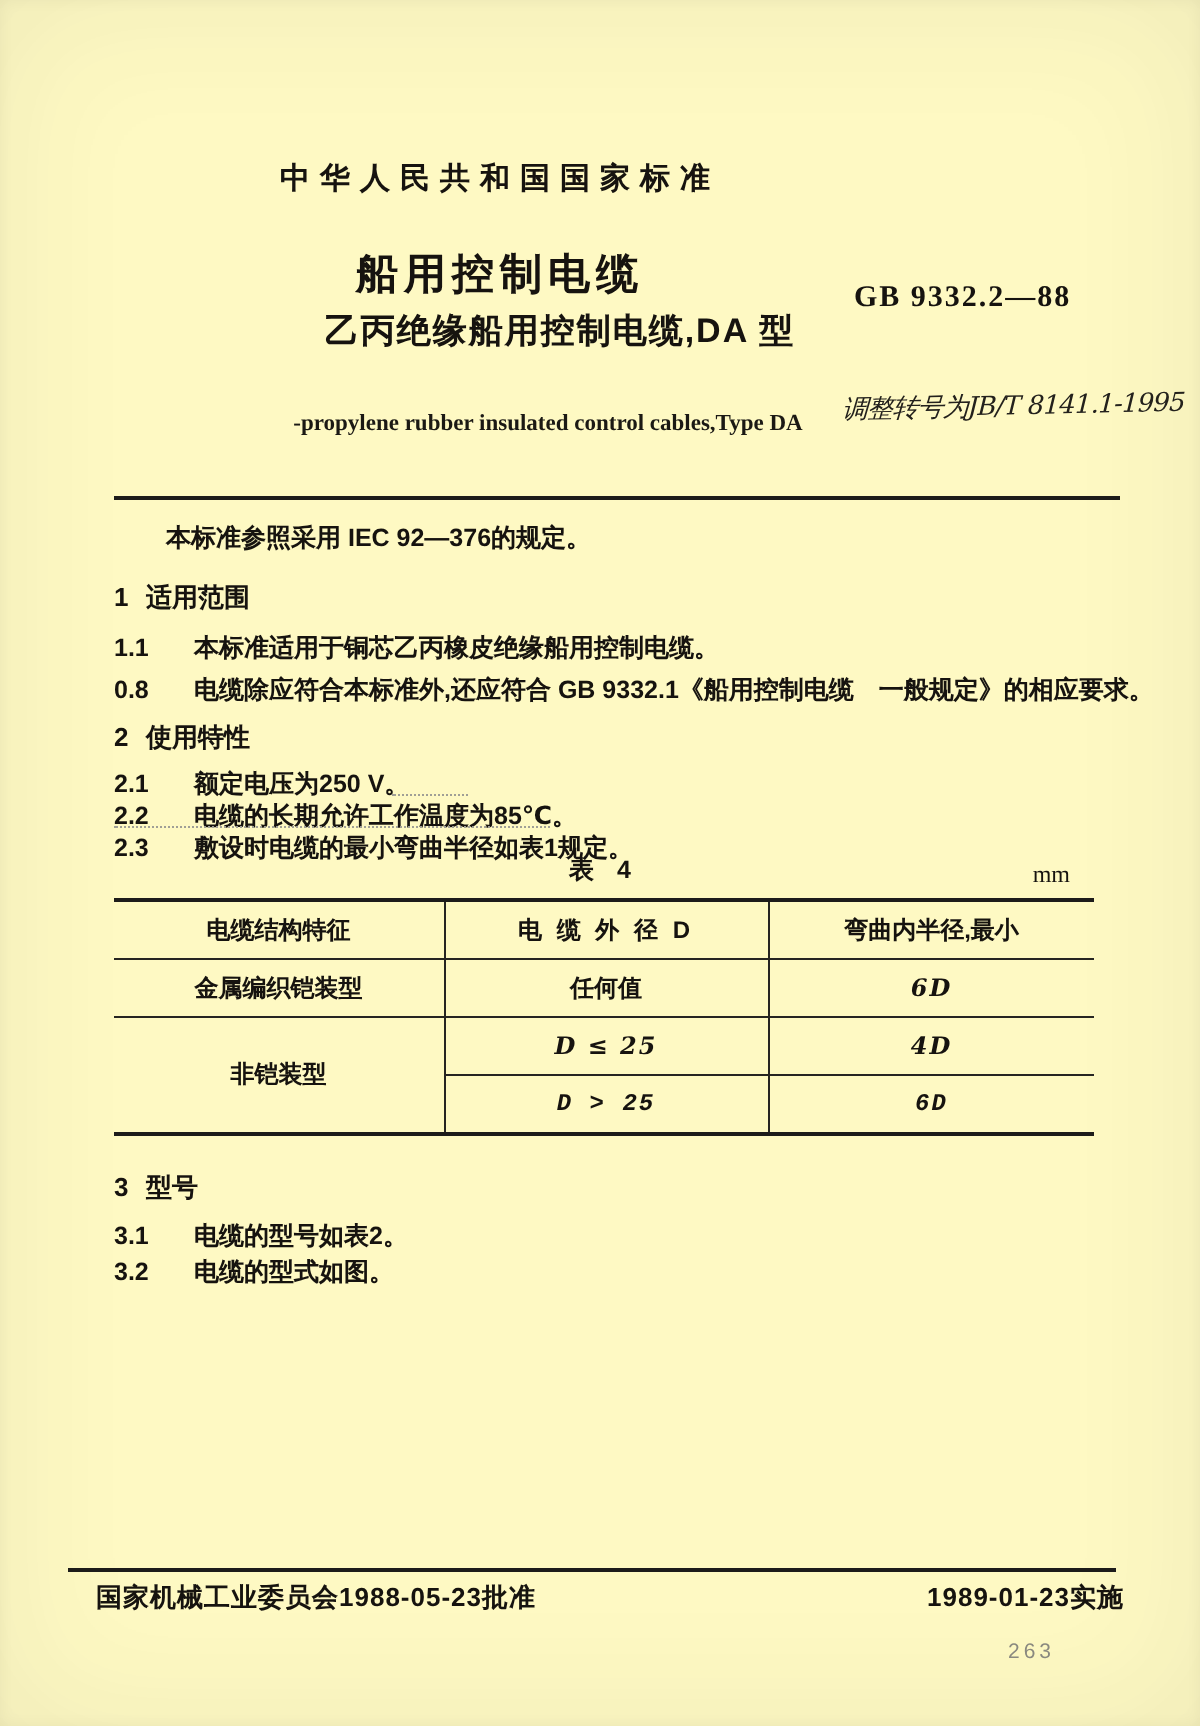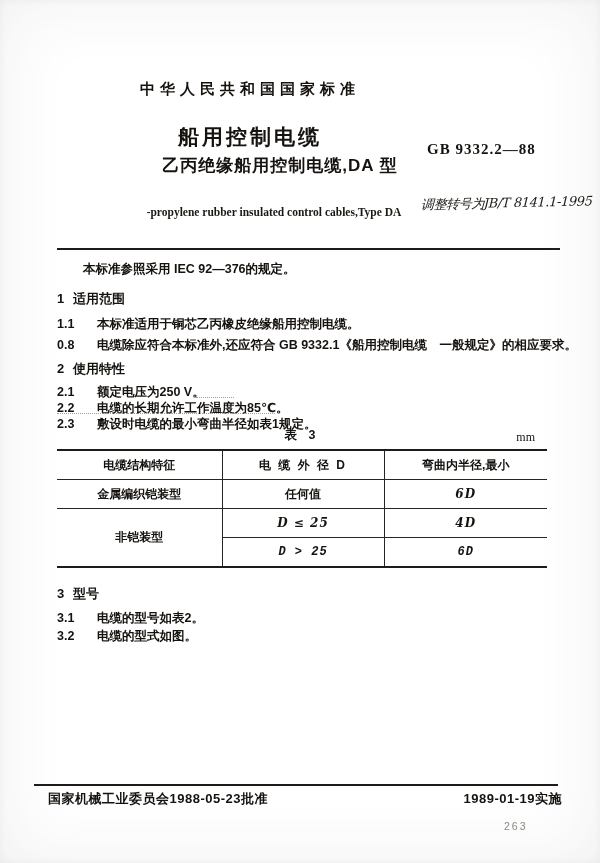--- a/index.html
+++ b/index.html
@@ -1,18 +1,18 @@
 <!DOCTYPE html>
 <html><head>
 <meta charset="utf-8">
 <style>
   html,body{margin:0;padding:0;background:#e9e9e6;}
   .page{
     position:relative;width:600px;height:863px;margin:0 auto;
-    background:#ffffff;overflow:hidden;color:#16130f;
+    background:#fef9c3;overflow:hidden;color:#16130f;
     box-shadow:inset 0 0 70px rgba(70,68,60,.08), inset 0 0 8px rgba(0,0,0,.05);
     font-family:"Liberation Sans","DejaVu Sans",sans-serif;
   }
   .abs{position:absolute;white-space:nowrap;}
   .centered{left:0;width:500px;text-align:center;}
   .std-label{top:80px;font-size:15px;font-weight:700;letter-spacing:5px;}
   .title1{top:123px;font-size:21px;font-weight:700;letter-spacing:3px;}
   .title2{top:154px;font-size:17px;font-weight:700;letter-spacing:1px;padding-left:30px;}
   .std-no{top:141px;left:427px;font-size:15px;font-weight:700;letter-spacing:1px;
     font-family:"Liberation Serif","DejaVu Serif",serif;}
@@ -94,21 +94,21 @@
     <span class="inum">2.2</span><span>电缆的长期允许工作温度为85℃。</span>
   </div>
   <div class="abs item" style="top:416px">
     <span class="inum">2.3</span><span>敷设时电缆的最小弯曲半径如表1规定。</span>
   </div>
 
   <div class="abs dots dots-a"></div>
   <div class="abs dots dots-b"></div>
 
   <div class="abs tbl-caprow">
-    <span class="tbl-caption">表 3</span>
+    <span class="tbl-caption">表 4</span>
     <span class="tbl-unit">mm</span>
   </div>
 
   <div class="abs tblwrap">
     <table class="bend">
       <colgroup>
           <col style="width:165px">
           <col style="width:162px">
           <col style="width:163px">
         </colgroup>
@@ -141,16 +141,16 @@
   </div>
   <div class="abs item" style="top:610px">
     <span class="inum">3.1</span><span>电缆的型号如表2。</span>
   </div>
   <div class="abs item" style="top:628px">
     <span class="inum">3.2</span><span>电缆的型式如图。</span>
   </div>
 
   <div class="abs rule foot-rule"></div>
   <div class="abs foot-left">国家机械工业委员会1988-05-23批准</div>
-  <div class="abs foot-right">1989-01-19实施</div>
+  <div class="abs foot-right">1989-01-23实施</div>
   <div class="abs page-no">263</div>
 
 </div>
 
 </body></html>

